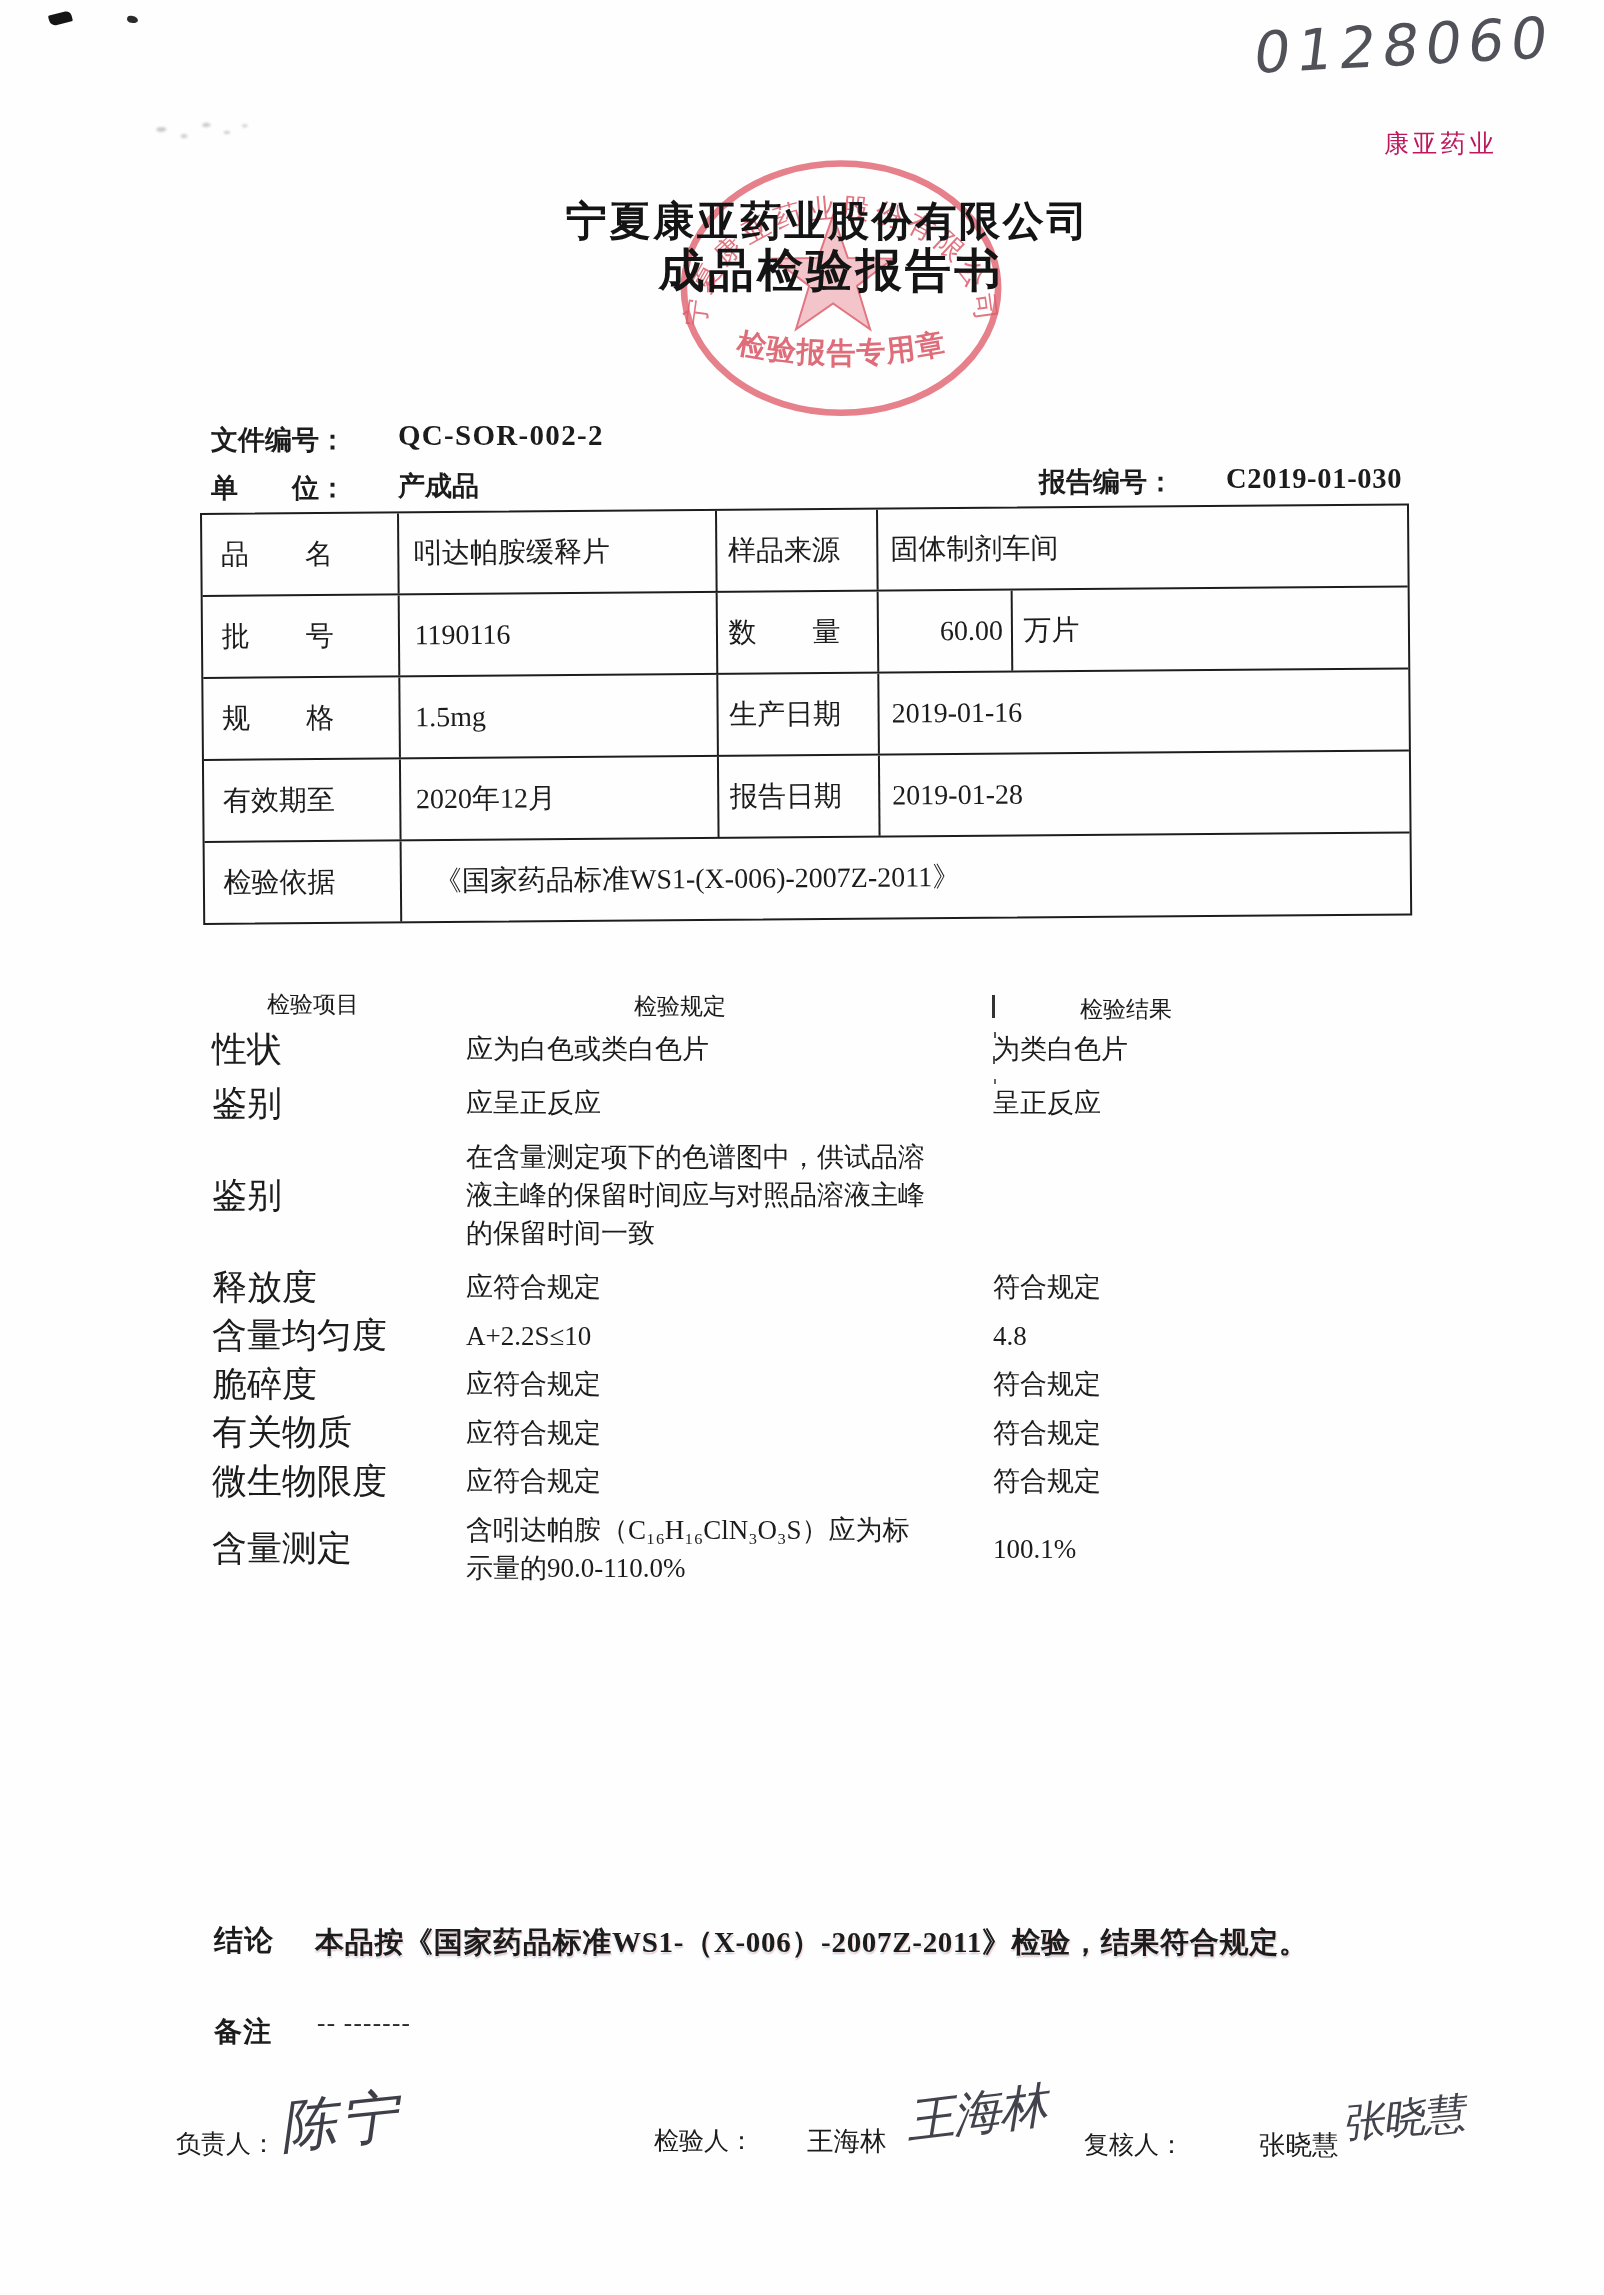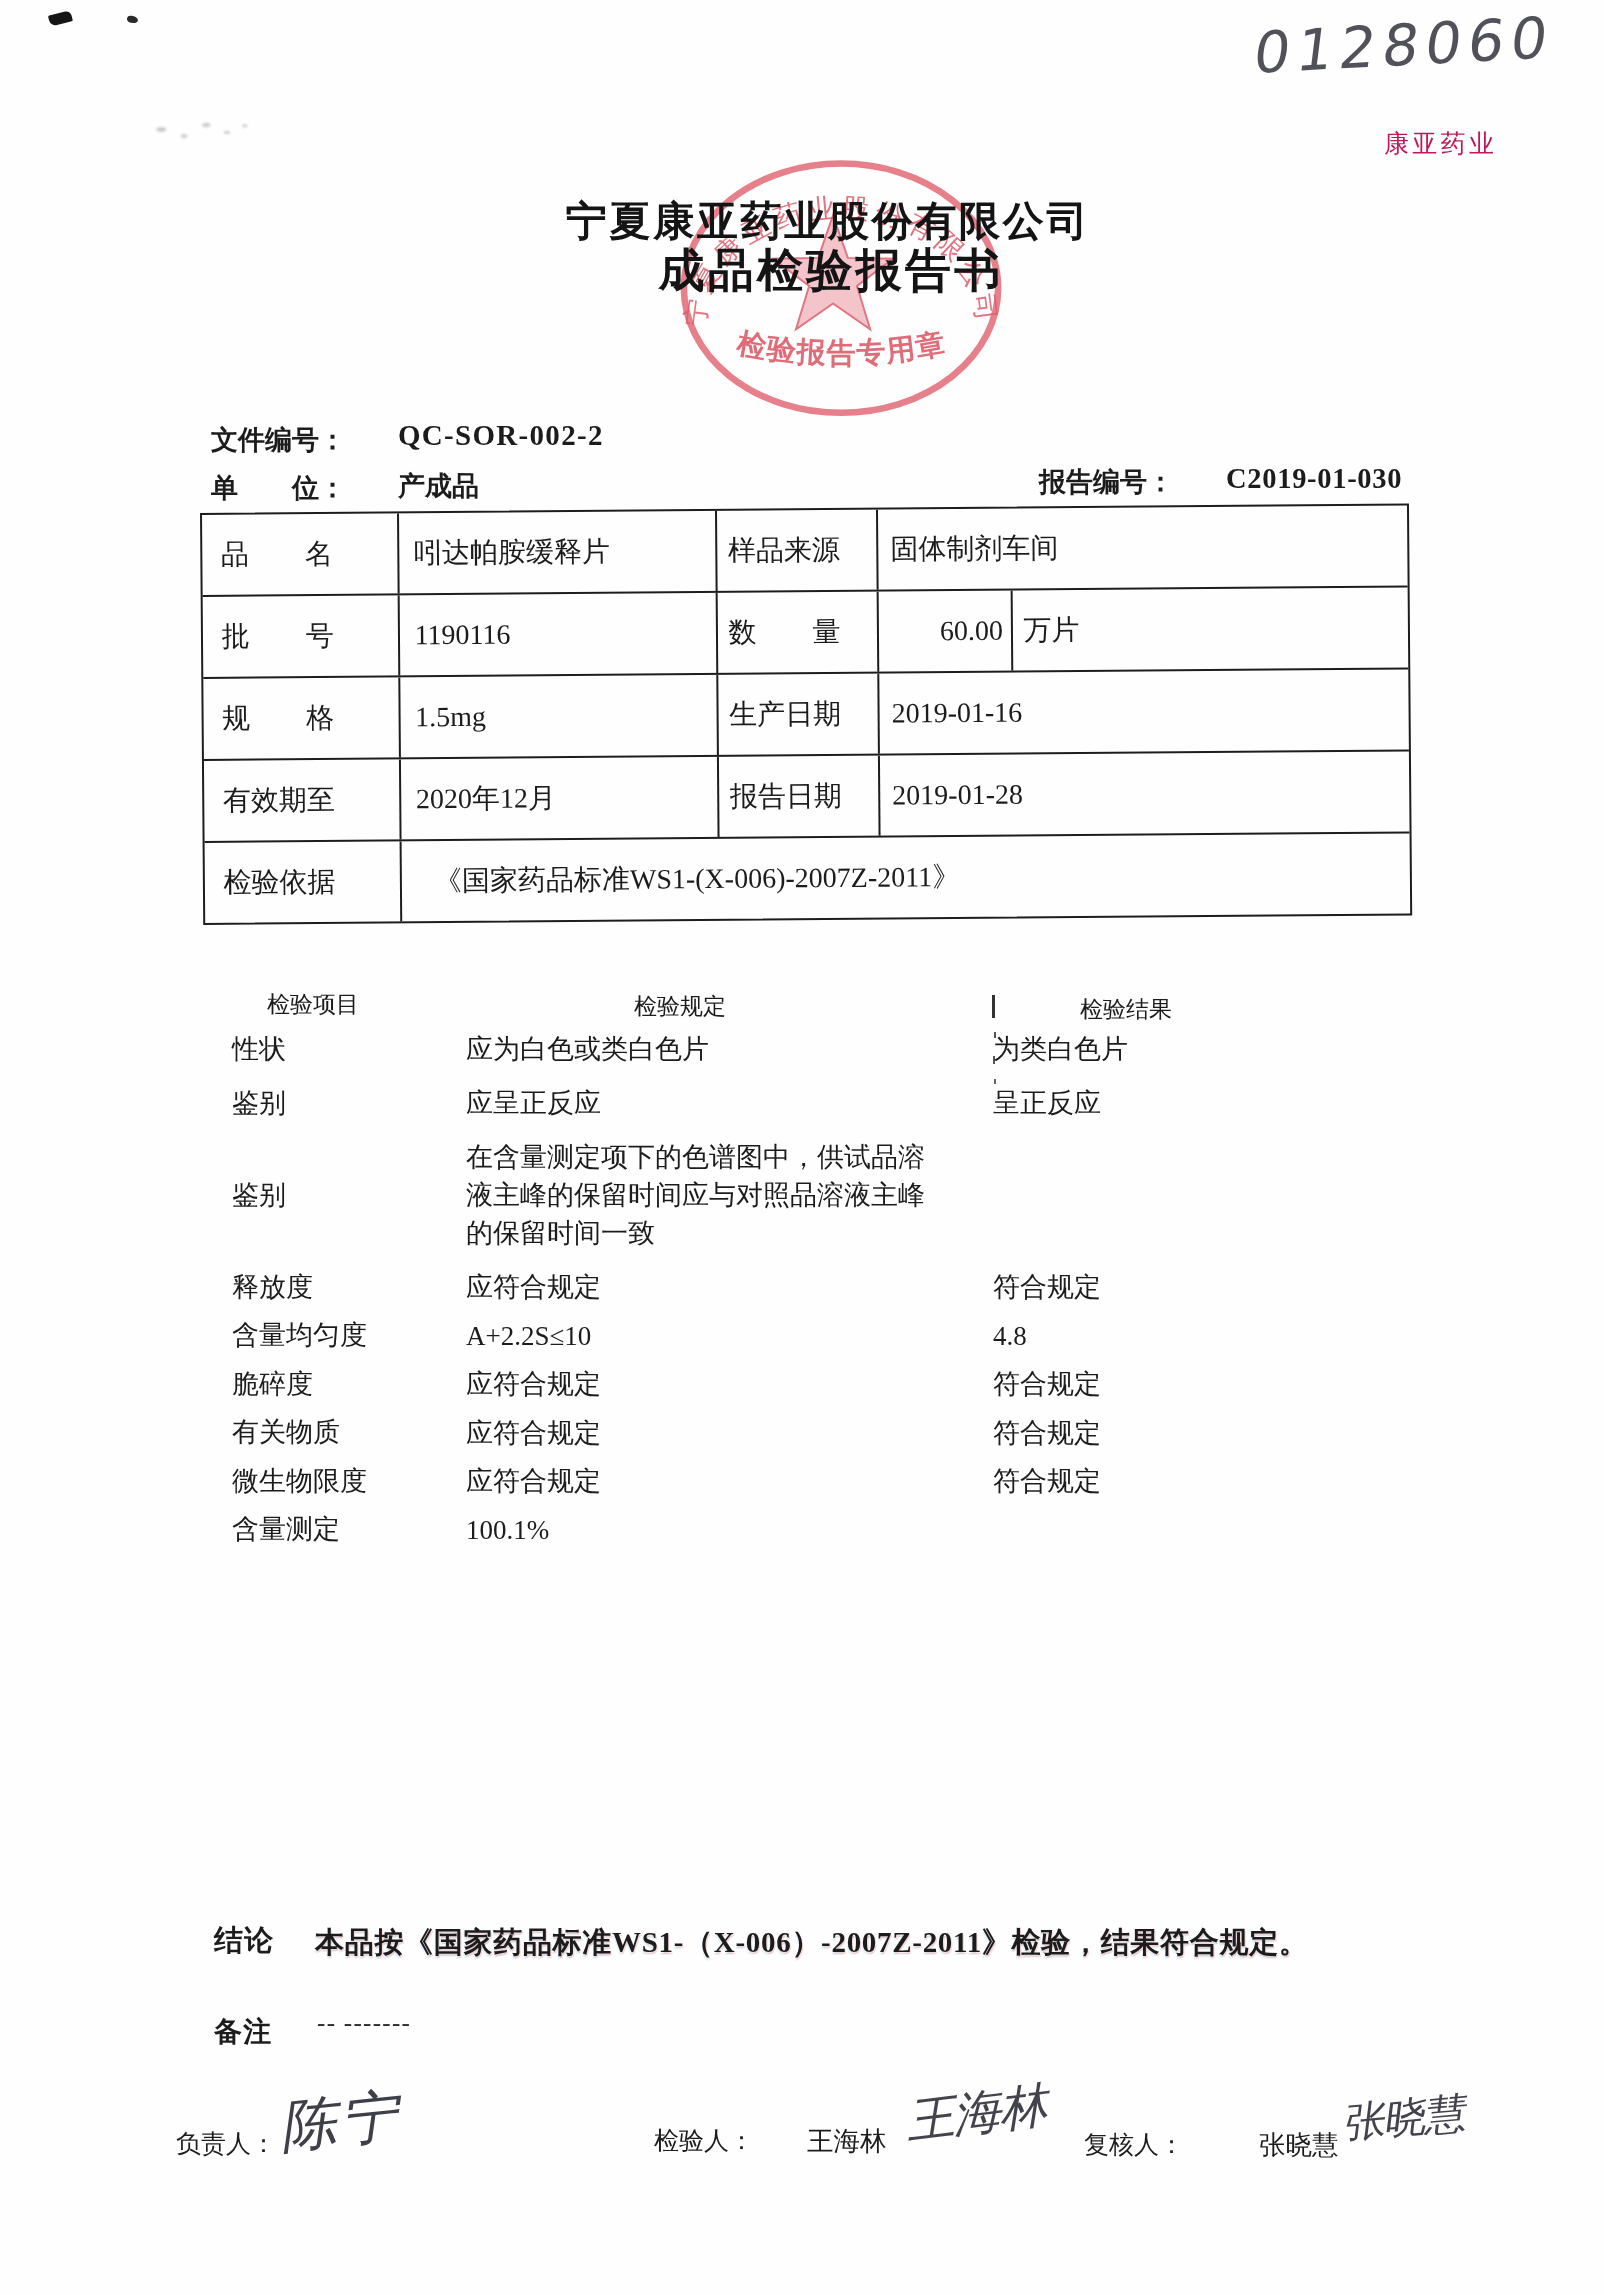--- a/index.html
+++ b/index.html
@@ -61,21 +61,21 @@
   .c4 .sub2{flex:1;border-left:2.7px solid #1d1d1d;padding-left:10.6px;height:100%;display:flex;align-items:center;}
   .cv-span{flex:1;border-left:2.7px solid #1d1d1d;padding-left:32px;height:100%;display:flex;align-items:center;}
   
   .res-header{font-size:23px;z-index:4;white-space:nowrap;}
   .rh1{left:267px;top:989px;}
   .rh2{left:634px;top:991px;}
   .rh3{left:1080px;top:994px;}
   .results{left:212px;top:1030px;width:1207px;z-index:4;}
   .r-row{display:grid;grid-template-columns:254px 527px 427px;align-items:center;margin-bottom:16px;}
   .r-row:nth-child(n+4){margin-bottom:10.6px;}
-  .r-item{font-size:27px;line-height:37px;margin-left:20px;}
+  .r-item{font-size:35px;line-height:37px;}
   .r-spec,.r-result{font-size:27px;line-height:38px;}
   .r-spec{max-width:468px;}
   .r-result{max-width:364px;}
   .artifact-line{left:992px;top:995px;width:2.7px;height:22.6px;background:#333;z-index:5;}
   .artifact-dot1{left:994px;top:1032px;width:2px;height:6px;background:#555;}
   .artifact-dot2{left:993px;top:1056px;width:2px;height:8px;background:#555;}
   .artifact-dot3{left:994px;top:1079px;width:2px;height:4.6px;background:#666;}
   
   .concl-label{left:214px;top:1921px;font-size:29px;font-weight:700;letter-spacing:1.3px;}
   .concl-text{left:315px;top:1923px;width:1115px;font-size:29px;font-weight:700;letter-spacing:0.7px;white-space:nowrap;
@@ -206,20 +206,21 @@
     <div class="r-spec">应符合规定</div>
     <div class="r-result">符合规定</div>
   </div>
   <div class="r-row">
     <div class="r-item">微生物限度</div>
     <div class="r-spec">应符合规定</div>
     <div class="r-result">符合规定</div>
   </div>
   <div class="r-row">
     <div class="r-item">含量测定</div>
+    <div class="r-spec">含吲达帕胺（C₁₆H₁₆ClN₃O₃S）应为标示量的90.0-110.0%</div>
     <div class="r-result">100.1%</div>
   </div>
 </div>
 
 <div class="abs concl-label">结论</div>
 <div class="abs concl-text">本品按《国家药品标准WS1-（X-006）-2007Z-2011》检验，结果符合规定。</div>
 <div class="abs remark-label">备注</div>
 <div class="abs remark-value">-- -------</div>
 
 <div class="abs sig-label lbl-resp">负责人：</div>

